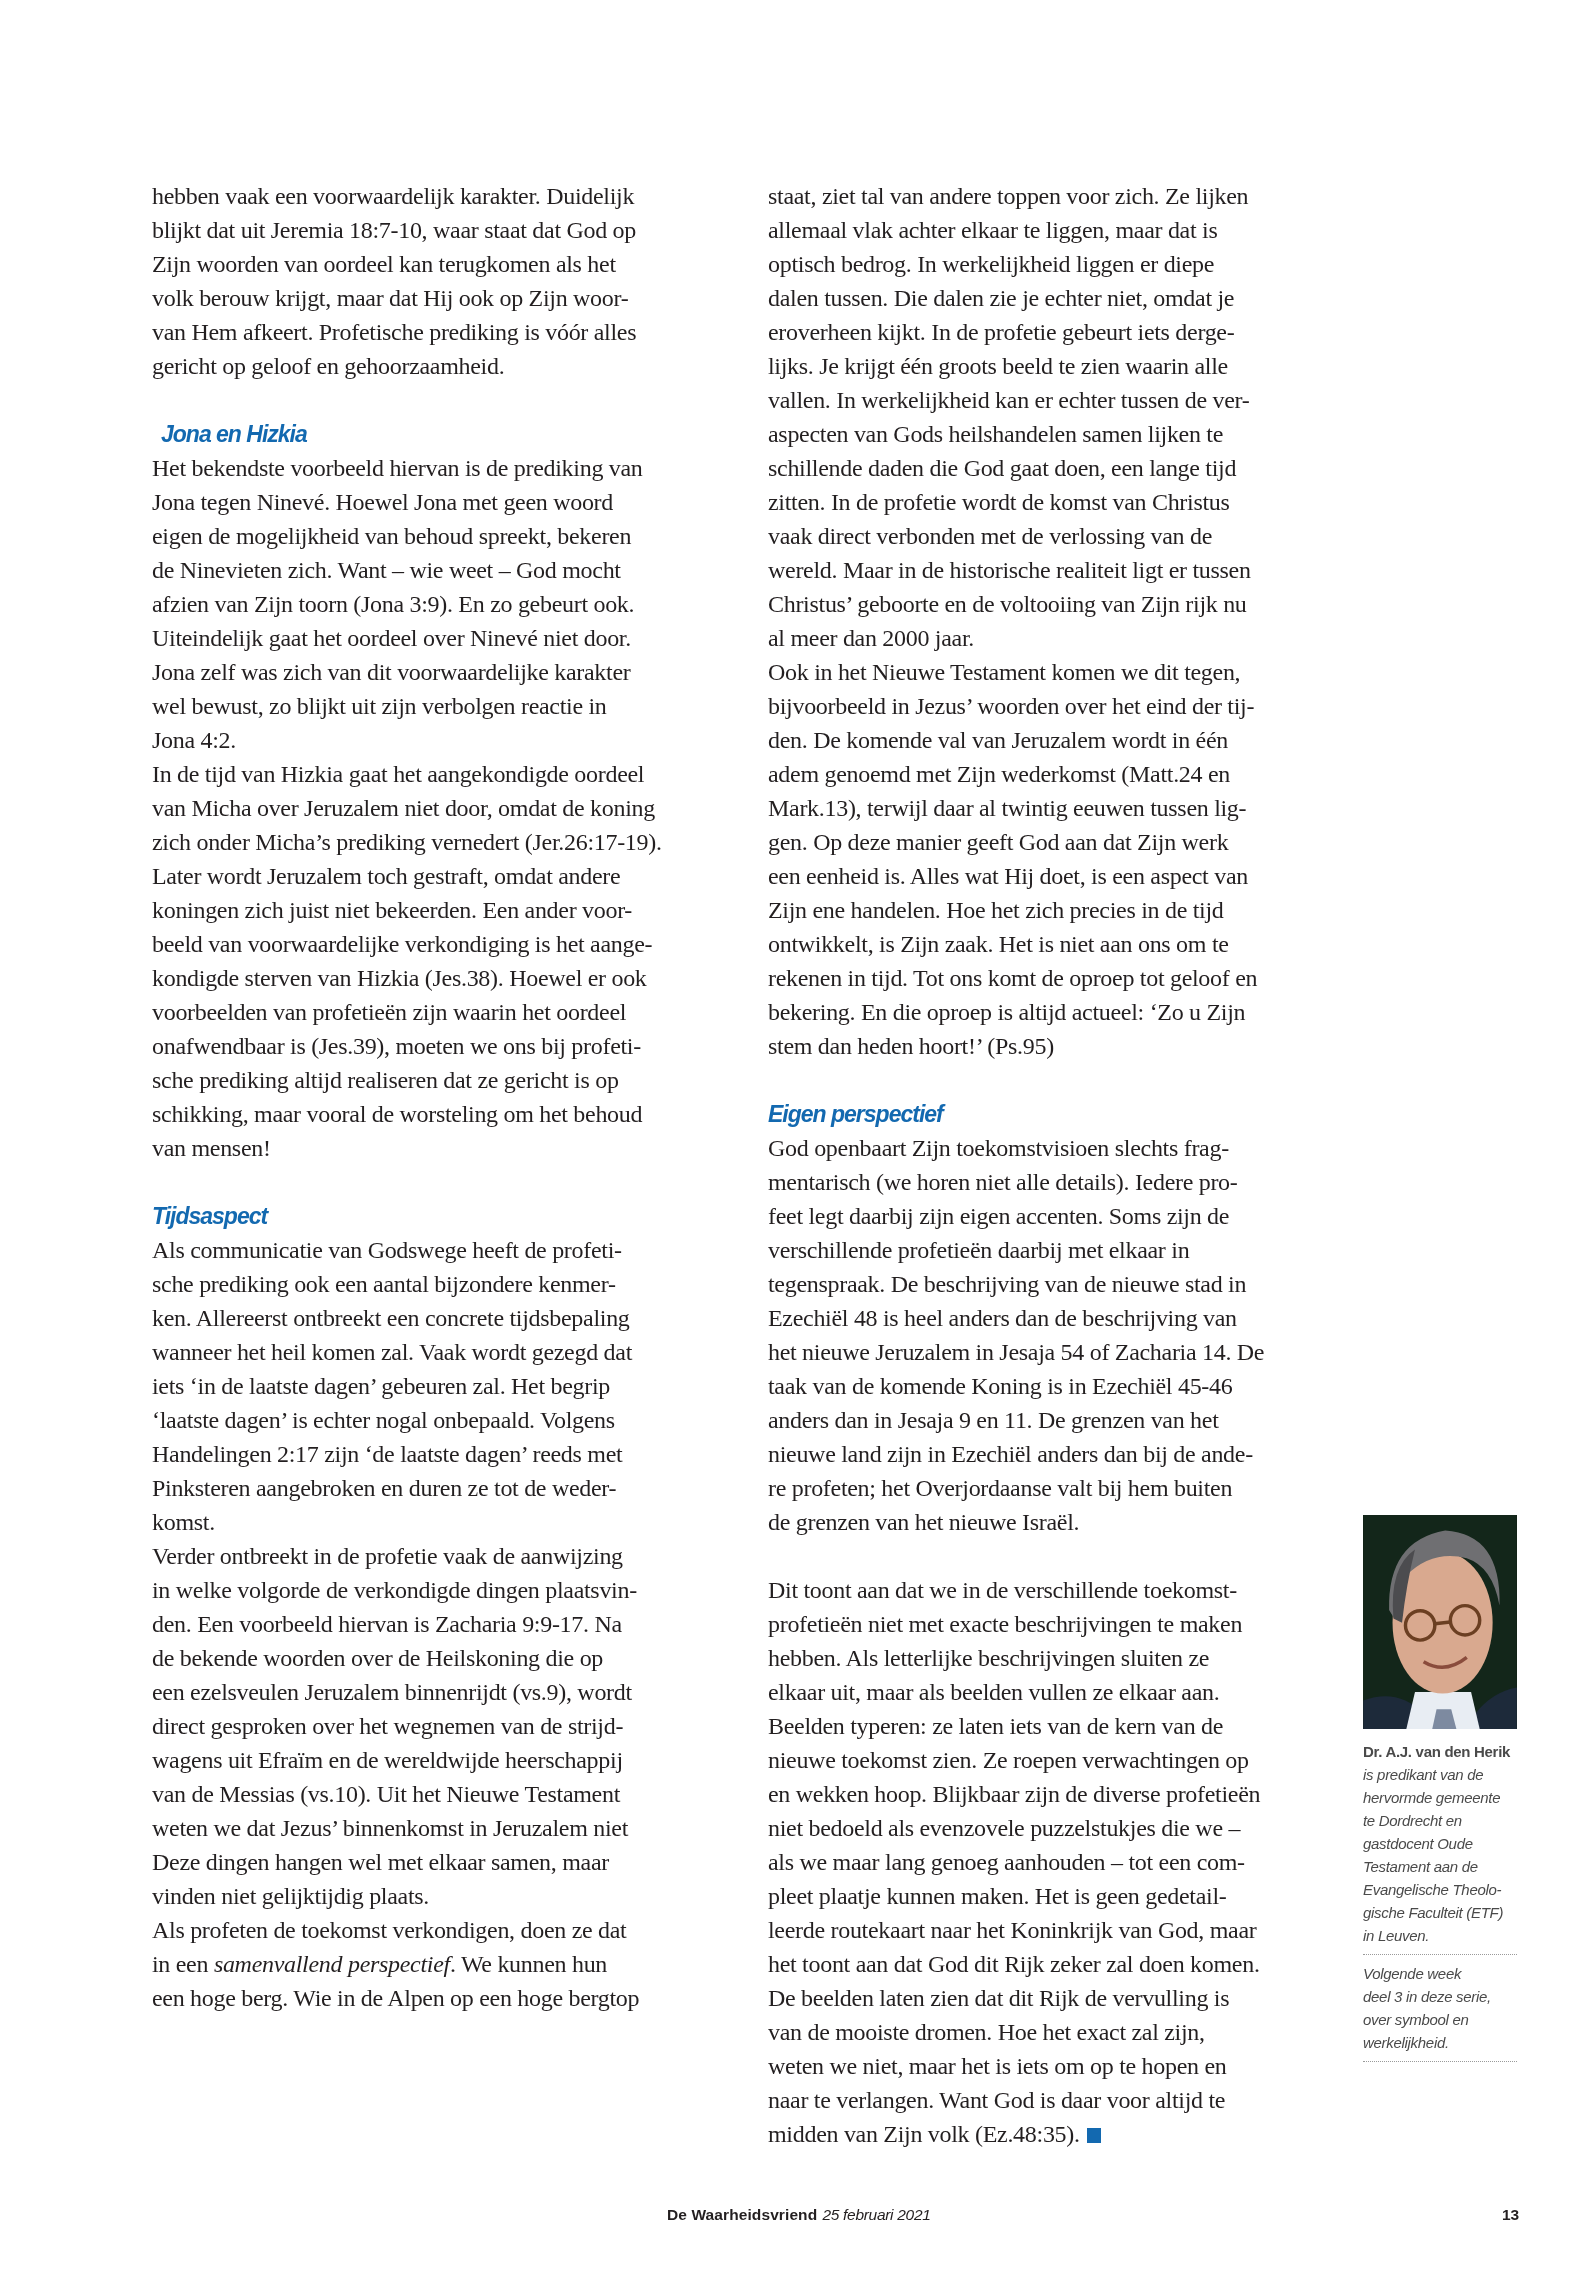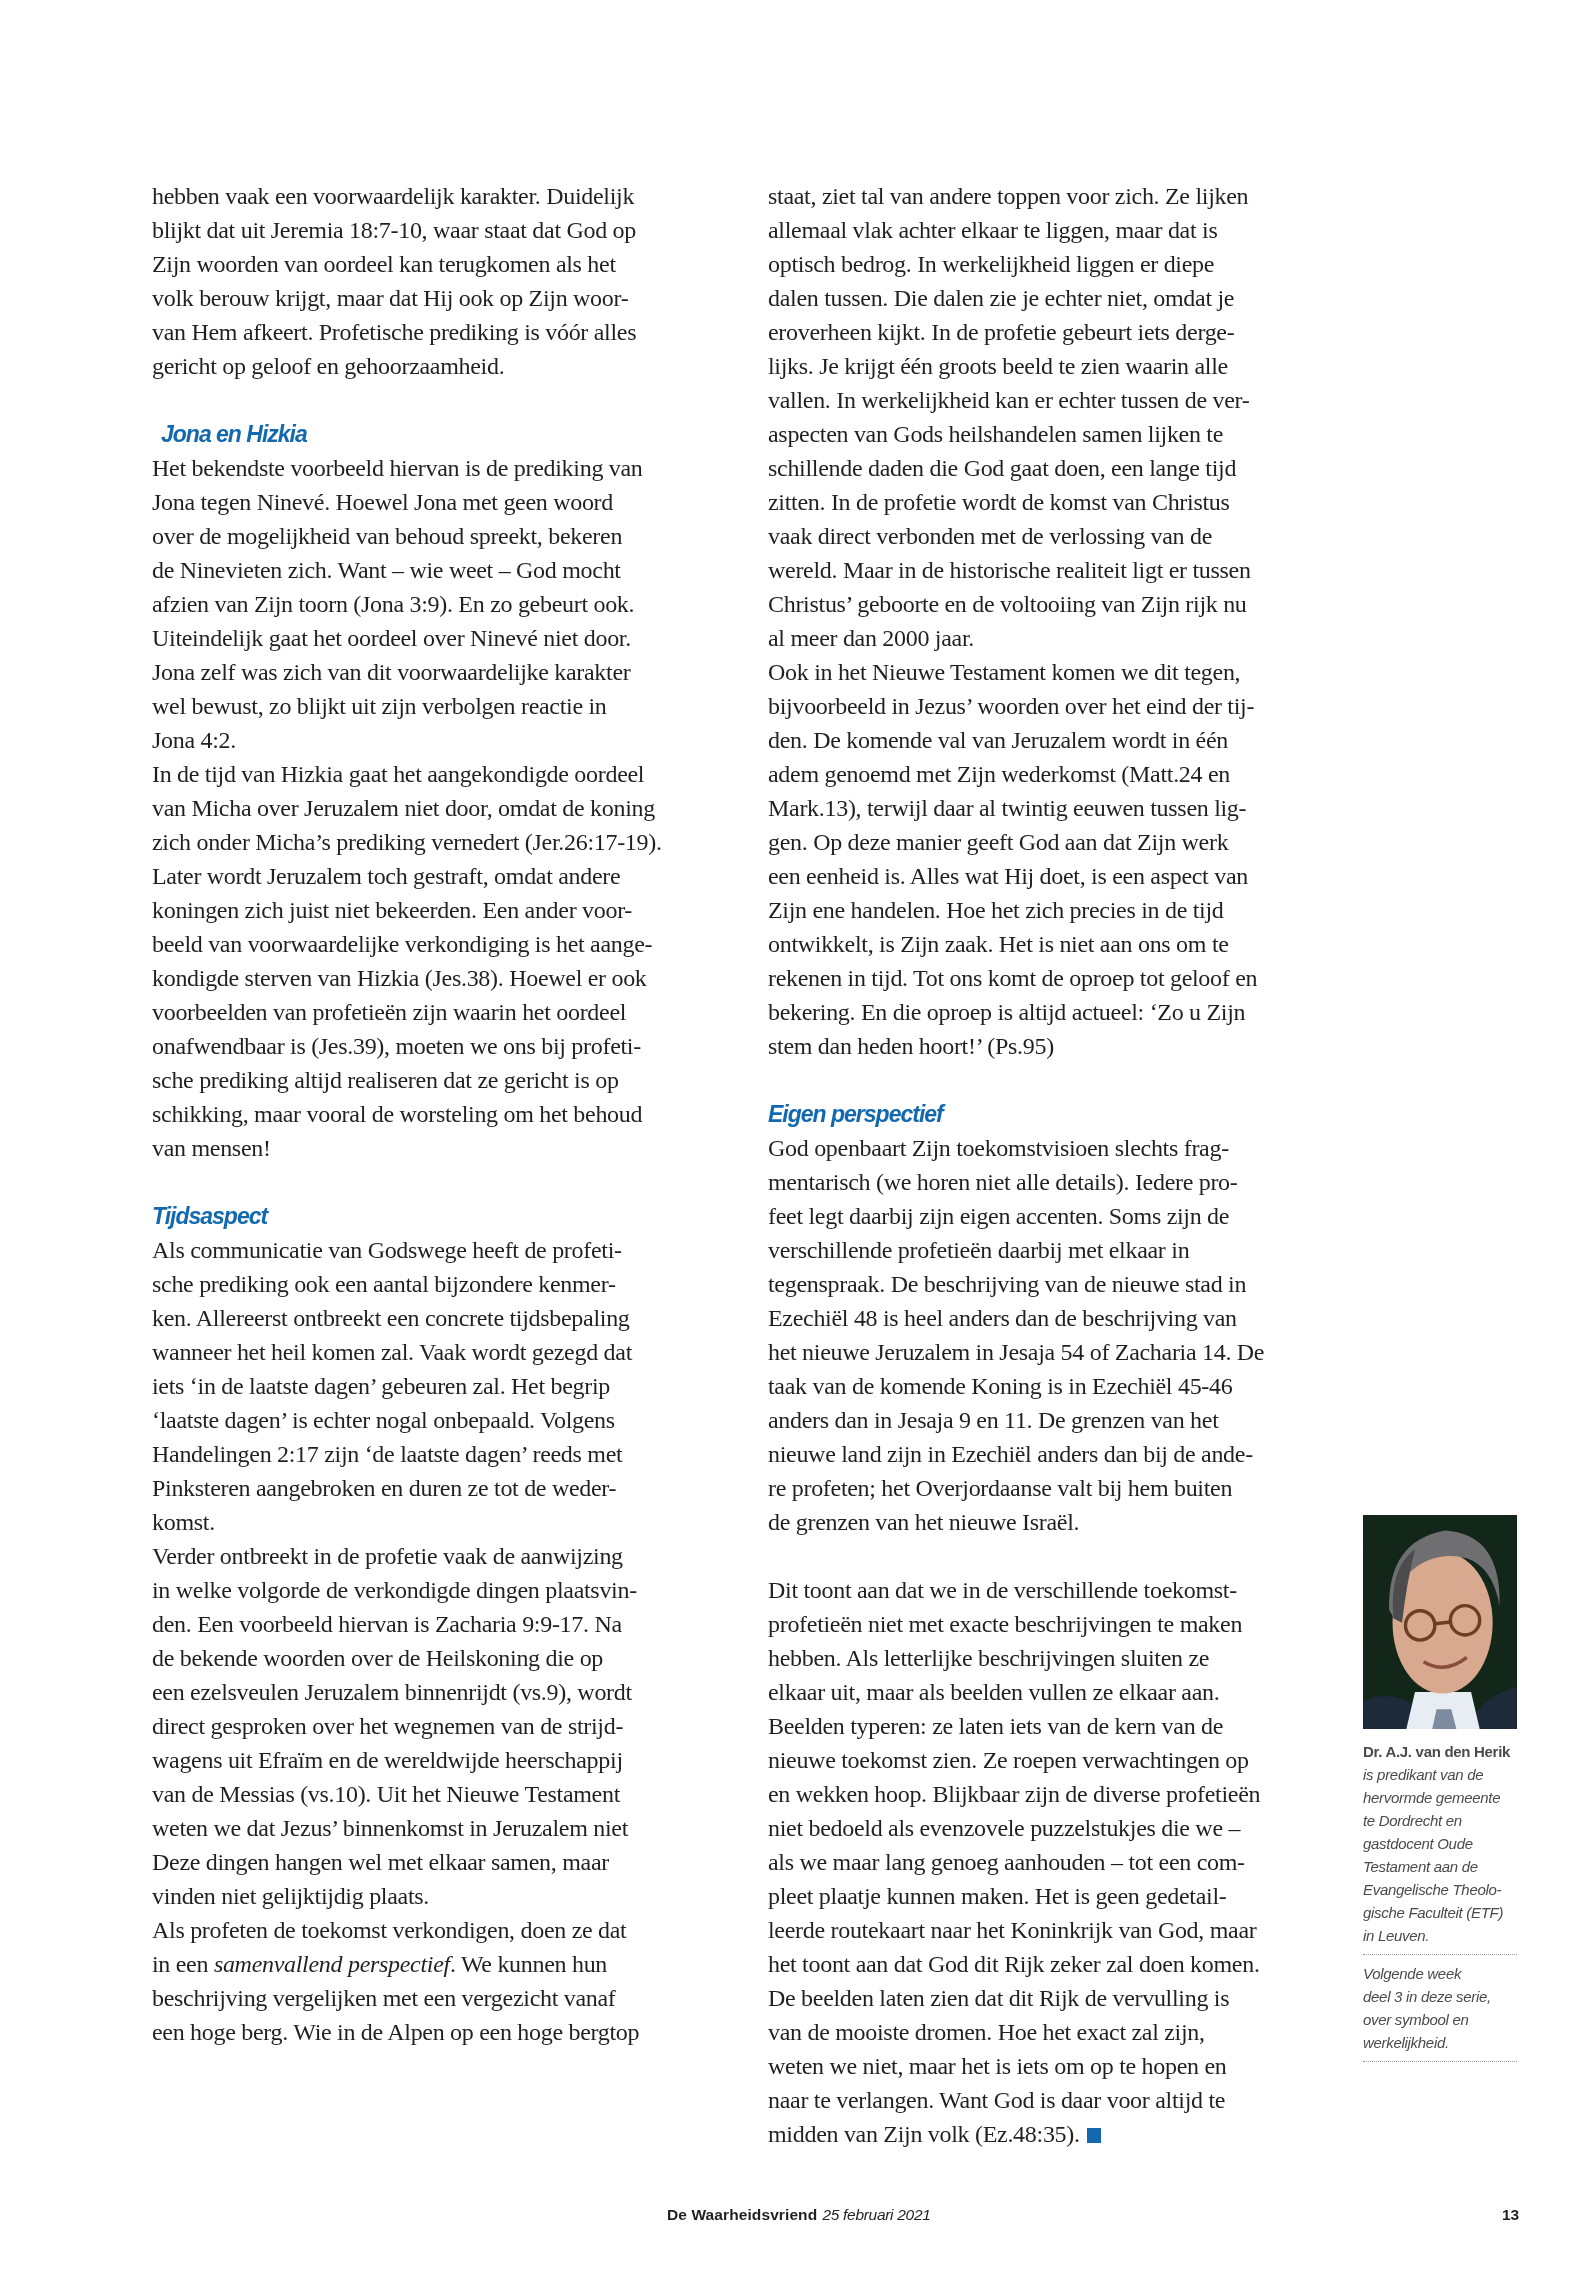--- a/index.html
+++ b/index.html
@@ -50,21 +50,21 @@
       <span class="line">Zijn woorden van oordeel kan terugkomen als het</span>
       <span class="line">volk berouw krijgt, maar dat Hij ook op Zijn woor-</span>
       <span class="line">van Hem afkeert. Profetische prediking is vóór alles</span>
       <span class="line">gericht op geloof en gehoorzaamheid.</span>
     </div>
   <span class="gap"></span>
   <span class="heading" style="color: rgb(19, 105, 176); margin-left: 9px;">Jona en Hizkia</span>
   <div>
       <span class="line">Het bekendste voorbeeld hiervan is de prediking van</span>
       <span class="line">Jona tegen Ninevé. Hoewel Jona met geen woord</span>
-      <span class="line">over de mogelijkheid van behoud spreekt, bekeren</span>
+      <span class="line">eigen de mogelijkheid van behoud spreekt, bekeren</span>
       <span class="line">de Ninevieten zich. Want – wie weet – God mocht</span>
       <span class="line">afzien van Zijn toorn (Jona 3:9). En zo gebeurt ook.</span>
       <span class="line">Uiteindelijk gaat het oordeel over Ninevé niet door.</span>
       <span class="line">Jona zelf was zich van dit voorwaardelijke karakter</span>
       <span class="line">wel bewust, zo blijkt uit zijn verbolgen reactie in</span>
       <span class="line">Jona 4:2.</span>
       <span class="line">In de tijd van Hizkia gaat het aangekondigde oordeel</span>
       <span class="line">van Micha over Jeruzalem niet door, omdat de koning</span>
       <span class="line">zich onder Micha’s prediking vernedert (Jer.26:17-19).</span>
       <span class="line">Later wordt Jeruzalem toch gestraft, omdat andere</span>
@@ -97,21 +97,20 @@
       <span class="line">direct gesproken over het wegnemen van de strijd-</span>
       <span class="line">wagens uit Efraïm en de wereldwijde heerschappij</span>
       <span class="line">van de Messias (vs.10). Uit het Nieuwe Testament</span>
       <span class="line">weten we dat Jezus’ binnenkomst in Jeruzalem niet</span>
       <span class="line">Deze dingen hangen wel met elkaar samen, maar</span>
       <span class="line">vinden niet gelijktijdig plaats.</span>
       <span class="line">Als profeten de toekomst verkondigen, doen ze dat</span>
     </div>
   <span class="line"><span>in een </span><span class="it">samenvallend perspectief</span><span>. We kunnen hun</span></span>
   <div>
-      <span class="line">beschrijving vergelijken met een vergezicht vanaf</span>
       <span class="line">een hoge berg. Wie in de Alpen op een hoge bergtop</span>
     </div>
 </div>
 
 <div id="col-right" class="col">
   <div>
       <span class="line">staat, ziet tal van andere toppen voor zich. Ze lijken</span>
       <span class="line">allemaal vlak achter elkaar te liggen, maar dat is</span>
       <span class="line">optisch bedrog. In werkelijkheid liggen er diepe</span>
       <span class="line">dalen tussen. Die dalen zie je echter niet, omdat je</span>

